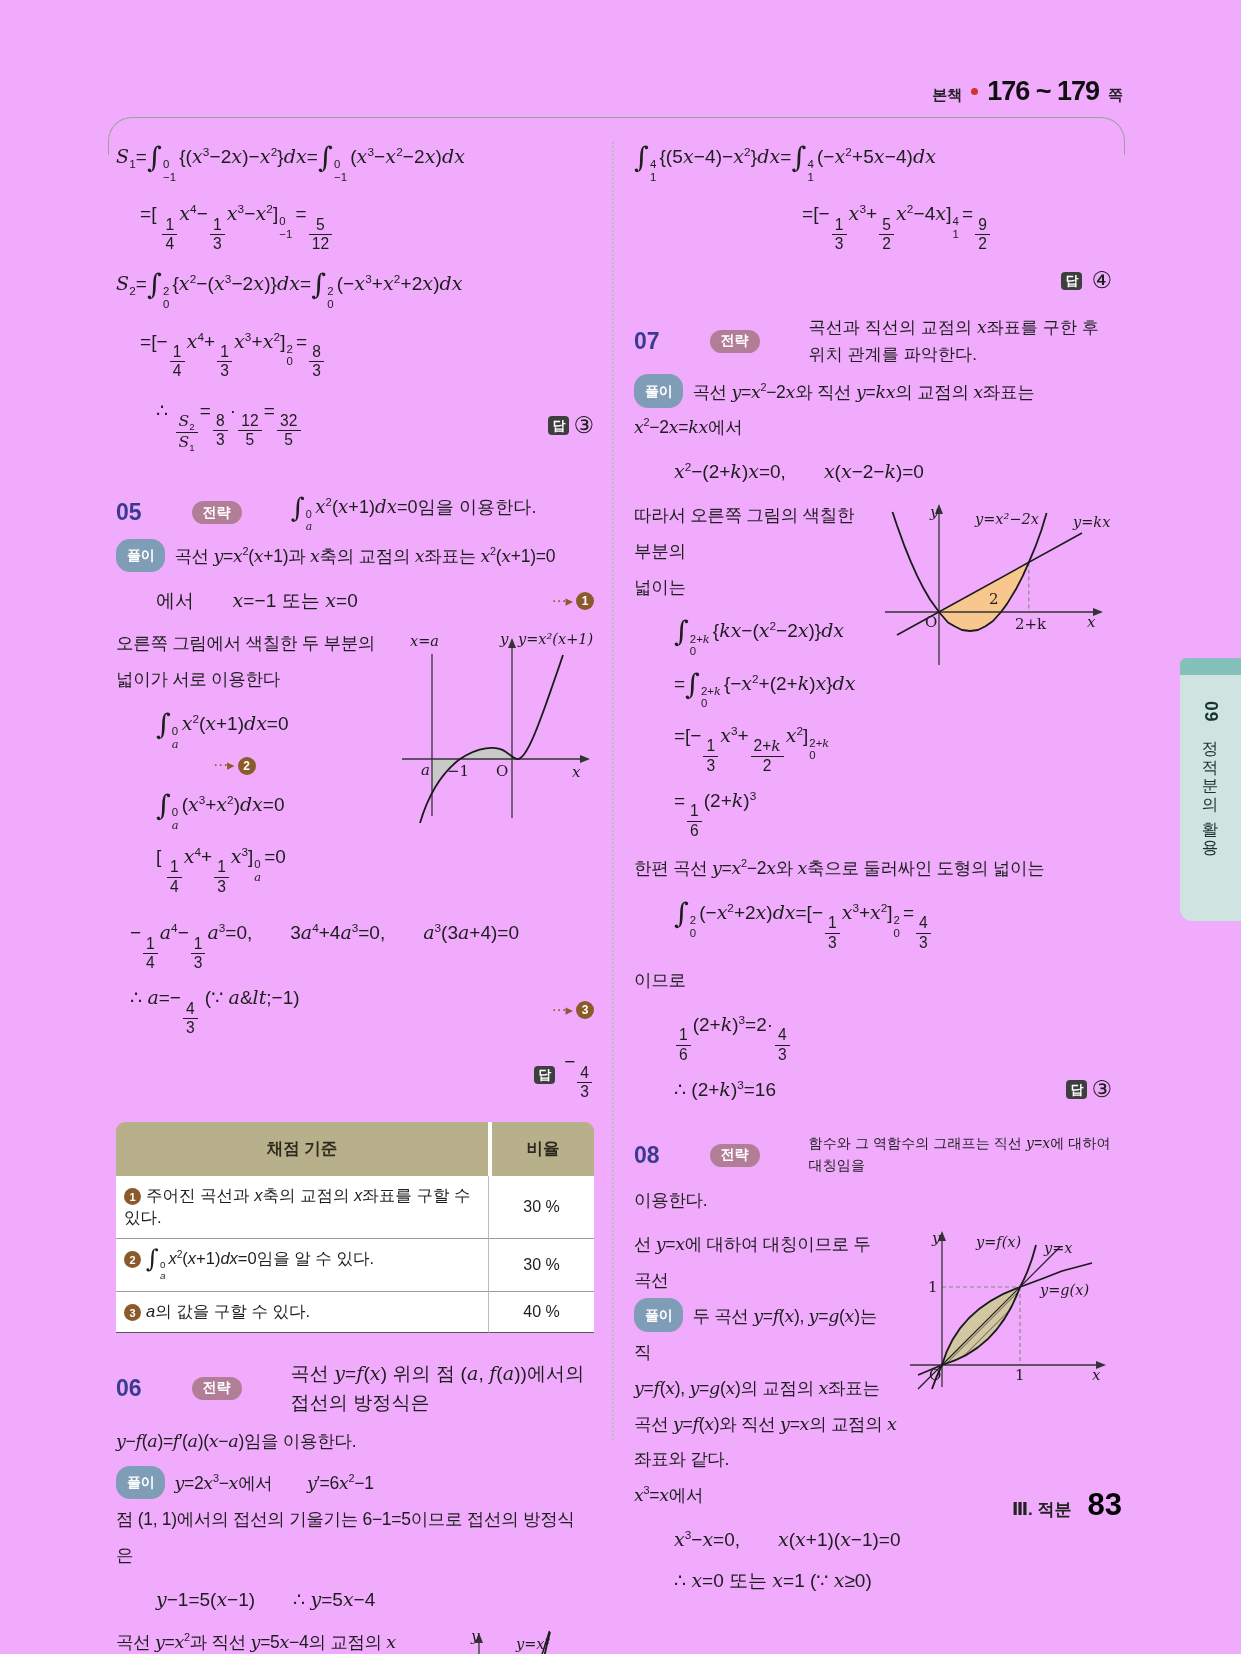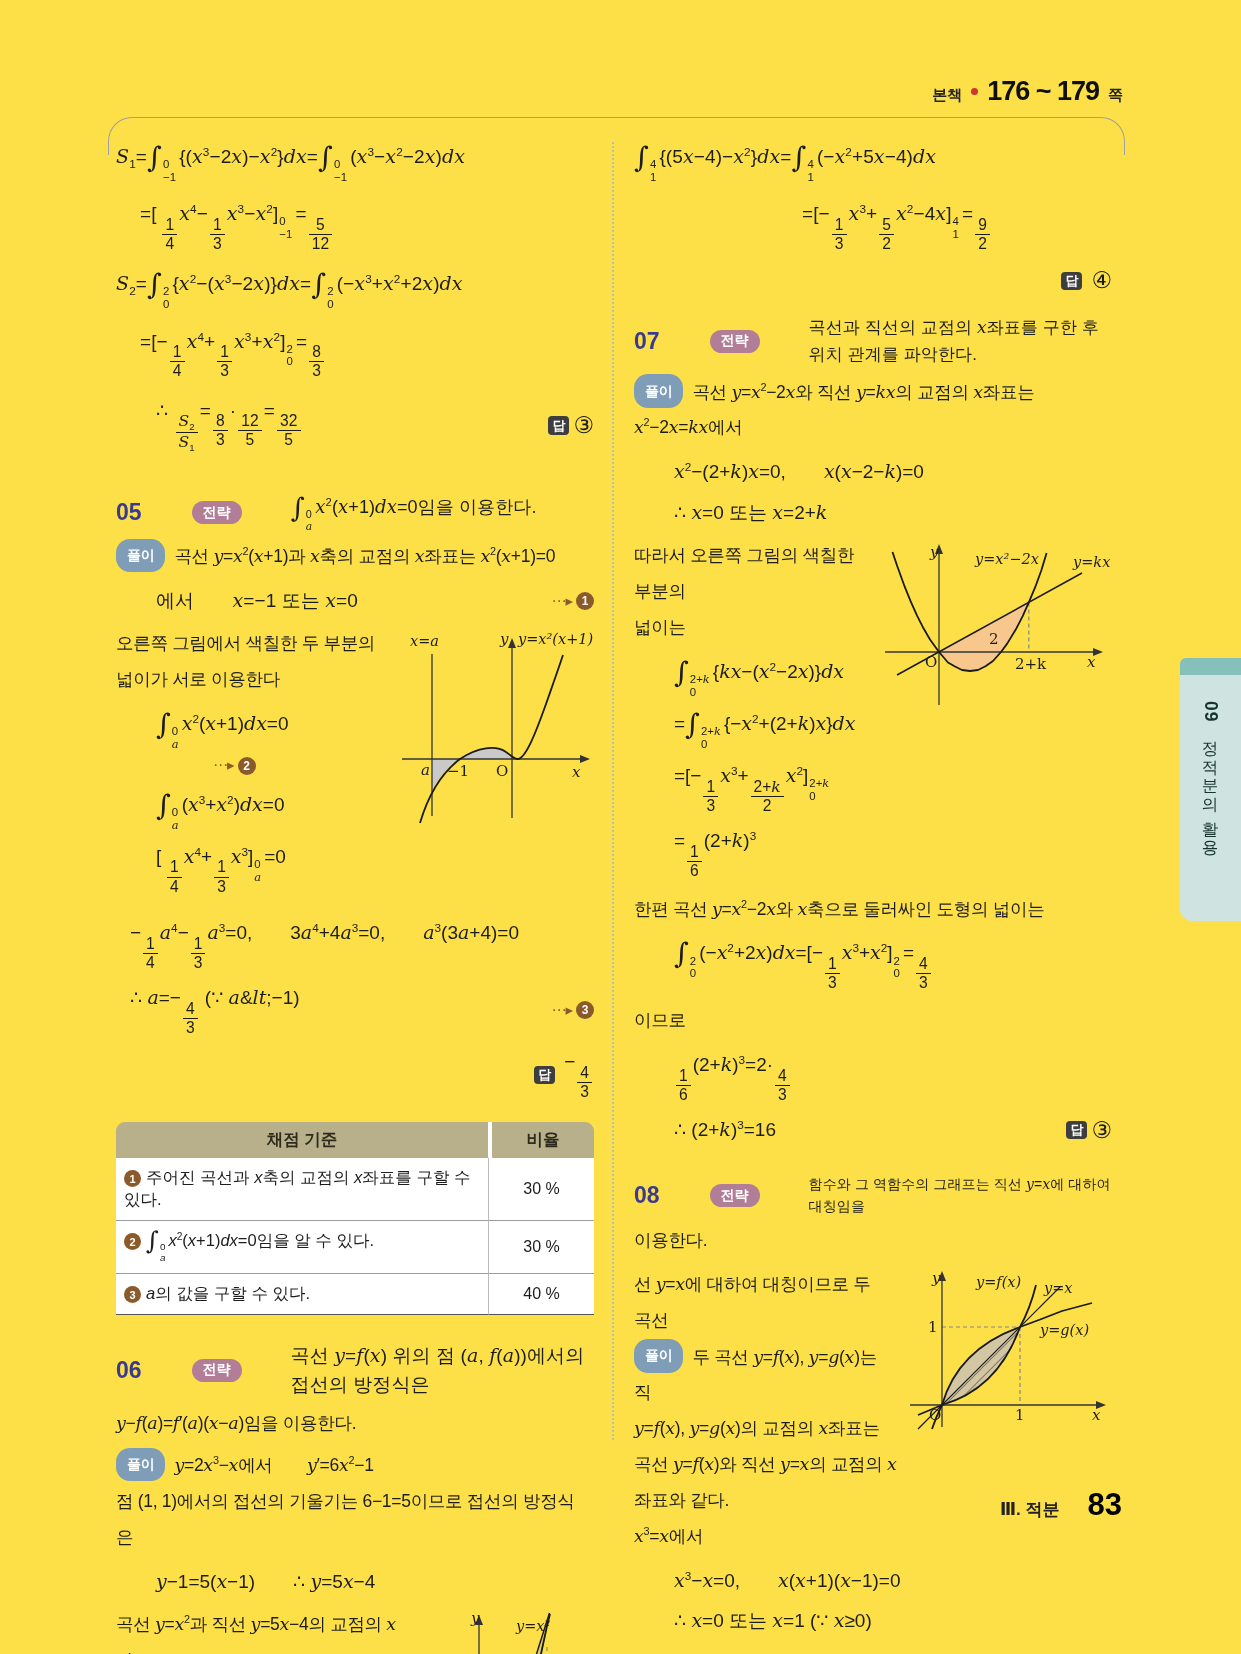--- a/index.html
+++ b/index.html
@@ -1,18 +1,18 @@
 <!DOCTYPE html>
 <html><head>
 <meta charset="utf-8">
 <style>
   * { box-sizing: border-box; margin: 0; padding: 0; }
   html,body { background:#e8e8e8; }
   body { font-family:"Liberation Sans","DejaVu Sans",sans-serif; color:#1d1d1d; }
-  .page { position:relative; width:1241px; height:1654px; background:#fde047; margin:0 auto; overflow:hidden; }
+  .page { position:relative; width:1241px; height:1654px; background:#f0abfc; margin:0 auto; overflow:hidden; }
 
   
   .pg-header { position:absolute; top:76px; right:118px; display:flex; align-items:baseline; gap:9px; }
   .hdr-book { font-size:15px; font-weight:bold; color:#222; }
   .hdr-dot  { width:7px; height:7px; border-radius:50%; background:#d0342c; align-self:center; }
   .hdr-pages{ font-size:27px; font-weight:700; letter-spacing:-1px; color:#101010; }
   .hdr-suffix{ font-size:15px; font-weight:bold; color:#222; }
 
   .top-arc { position:absolute; left:108px; top:117px; width:1017px; height:38px;
              border:1.6px solid #9f9f9f; border-bottom:none; border-radius:24px 24px 0 0; }
@@ -59,21 +59,21 @@
   .dots { color:#8a5a2b; font-size:15px; letter-spacing:-1px; }
   .stepc { background:#8a5a2b; color:#fff; width:18px; height:18px; border-radius:50%;
            display:inline-flex; align-items:center; justify-content:center; font-size:12px; font-weight:bold; }
   .ansrow { display:flex; justify-content:flex-end; align-items:center; gap:9px; margin:8px 0 4px 0; }
   .ansicon { background:#3e3e3e; color:#fff; font-size:13px; font-weight:bold;
              padding:1.5px 4px; border-radius:4px; line-height:1.2; }
   .circ { font-size:23px; line-height:1; }
 
   
   .grade-table { width:100%; border-collapse:separate; border-spacing:0; margin:20px 0 26px 0; font-size:16.5px; }
-  .grade-table th { background:#b7b08a; color:#2e2a1e; font-weight:bold; padding:7px 4px; text-align:center; }
+  .grade-table th { background:#b7b08a; color:#2e2a1e; font-weight:bold; padding:16px 4px; text-align:center; }
   .grade-table th:first-child { border-radius:9px 0 0 0; width:372px; }
   .grade-table th:last-child  { border-radius:0 9px 0 0; border-left:4px solid #fff; }
   .grade-table td { padding:9px 8px; border-bottom:1px solid #9c9c9c; background:#fff; vertical-align:middle; }
   .grade-table td:last-child { text-align:center; border-left:1px solid #bbb; font-size:16px; }
   .grade-table tr:last-child td { border-bottom:1.6px solid #555; }
   .grade-table .stepc { width:17px; height:17px; font-size:11px; margin-right:5px; }
   .gt-math { font-size:16.5px; }
 
   
   .fig { float:right; margin:2px 0 8px 12px; }
@@ -85,21 +85,21 @@
   
   .side-tab { position:absolute; left:1180px; top:658px; width:61px; height:263px;
               background:#cfe4e1; border-radius:6px 0 0 12px; overflow:hidden; }
   .side-cap { height:17px; background:#85c0bb; }
   .side-text { writing-mode:vertical-rl; text-orientation:mixed; font-size:16.5px; color:#17332f;
                margin:26px auto 0 auto; height:210px; display:flex; align-items:center; letter-spacing:2px; }
   .side-num { font-weight:800; font-size:17.5px; letter-spacing:1px; }
 
   
   .pg-footer { position:absolute; top:1487px; left:860px; width:262px; display:flex;
-               justify-content:flex-end; align-items:baseline; gap:28px; }
+               justify-content:flex-end; align-items:baseline; gap:16px; }
   .ft-section { font-size:17px; font-weight:bold; color:#222; }
   .ft-page { font-size:31px; font-weight:800; color:#000; }
 
   .gap28 { height:28px; } .gap18 { height:18px; }
 </style>
 </head>
 <body>
 
 <div class="page">
 
@@ -368,21 +368,20 @@
       <div class="phead">
         <span class="pnum">07</span>
         <span class="badge strategy">전략</span>
         <span class="mline" style="font-size:17px;">곡선과 직선의 교점의 <i>x</i>좌표를 구한 후 위치 관계를 파악한다.</span>
       </div>
       <div class="krtext mline">
         <span class="badge sol">풀이</span><span>곡선 <i>y</i>=<i>x</i><sup>2</sup>−2<i>x</i>와 직선 <i>y</i>=<i>kx</i>의 교점의 <i>x</i>좌표는</span>
       </div>
       <div class="krtext mline"><i>x</i><sup>2</sup>−2<i>x</i>=<i>kx</i>에서</div>
       <div class="eq"><i>x</i><sup>2</sup>−(2+<i>k</i>)<i>x</i>=0,  <i>x</i>(<i>x</i>−2−<i>k</i>)=0</div>
-      <div class="eq">∴ <i>x</i>=0 또는 <i>x</i>=2+<i>k</i></div>
 
       <div class="figblock">
         <svg class="fig" width="235" height="170" viewBox="0 0 235 170">
           <path d="M62 112 L151.8 62.4 L145.7 76.1 L139.5 88.2 L130.2 103.6 L124 112 L108.5 126.3 L93 131 L77.5 126.3 Z" fill="#f7c78e"></path>
           <line x1="151.8" y1="62.4" x2="151.8" y2="112" stroke="#888" stroke-width="1.2" stroke-dasharray="4 3"></line>
           <line x1="62" y1="12" x2="62" y2="165" stroke="#333" stroke-width="1.3"></line>
           <path d="M58 14 L62 4 L66 14 Z" fill="#333"></path>
           <line x1="8" y1="112" x2="218" y2="112" stroke="#333" stroke-width="1.3"></line>
           <path d="M216 108 L226 112 L216 116 Z" fill="#333"></path>
           <path d="M15.5 12 L20.2 26 L27.9 47.2 L34.1 62.4 L40.3 76.1 L46.5 88.3 L53 99.5 L62 112 L71 122.5 L77.5 126.3 L85 130 L93 131 L101 130 L108.5 126.3 L116 121 L124 112 L130.2 103.6 L139.5 88.2 L145.7 76.1 L151.8 62.4 L158.2 47.2 L164.3 30.5 L169.6 13" fill="none" stroke="#1a1a1a" stroke-width="1.8" stroke-linejoin="round"></path>

